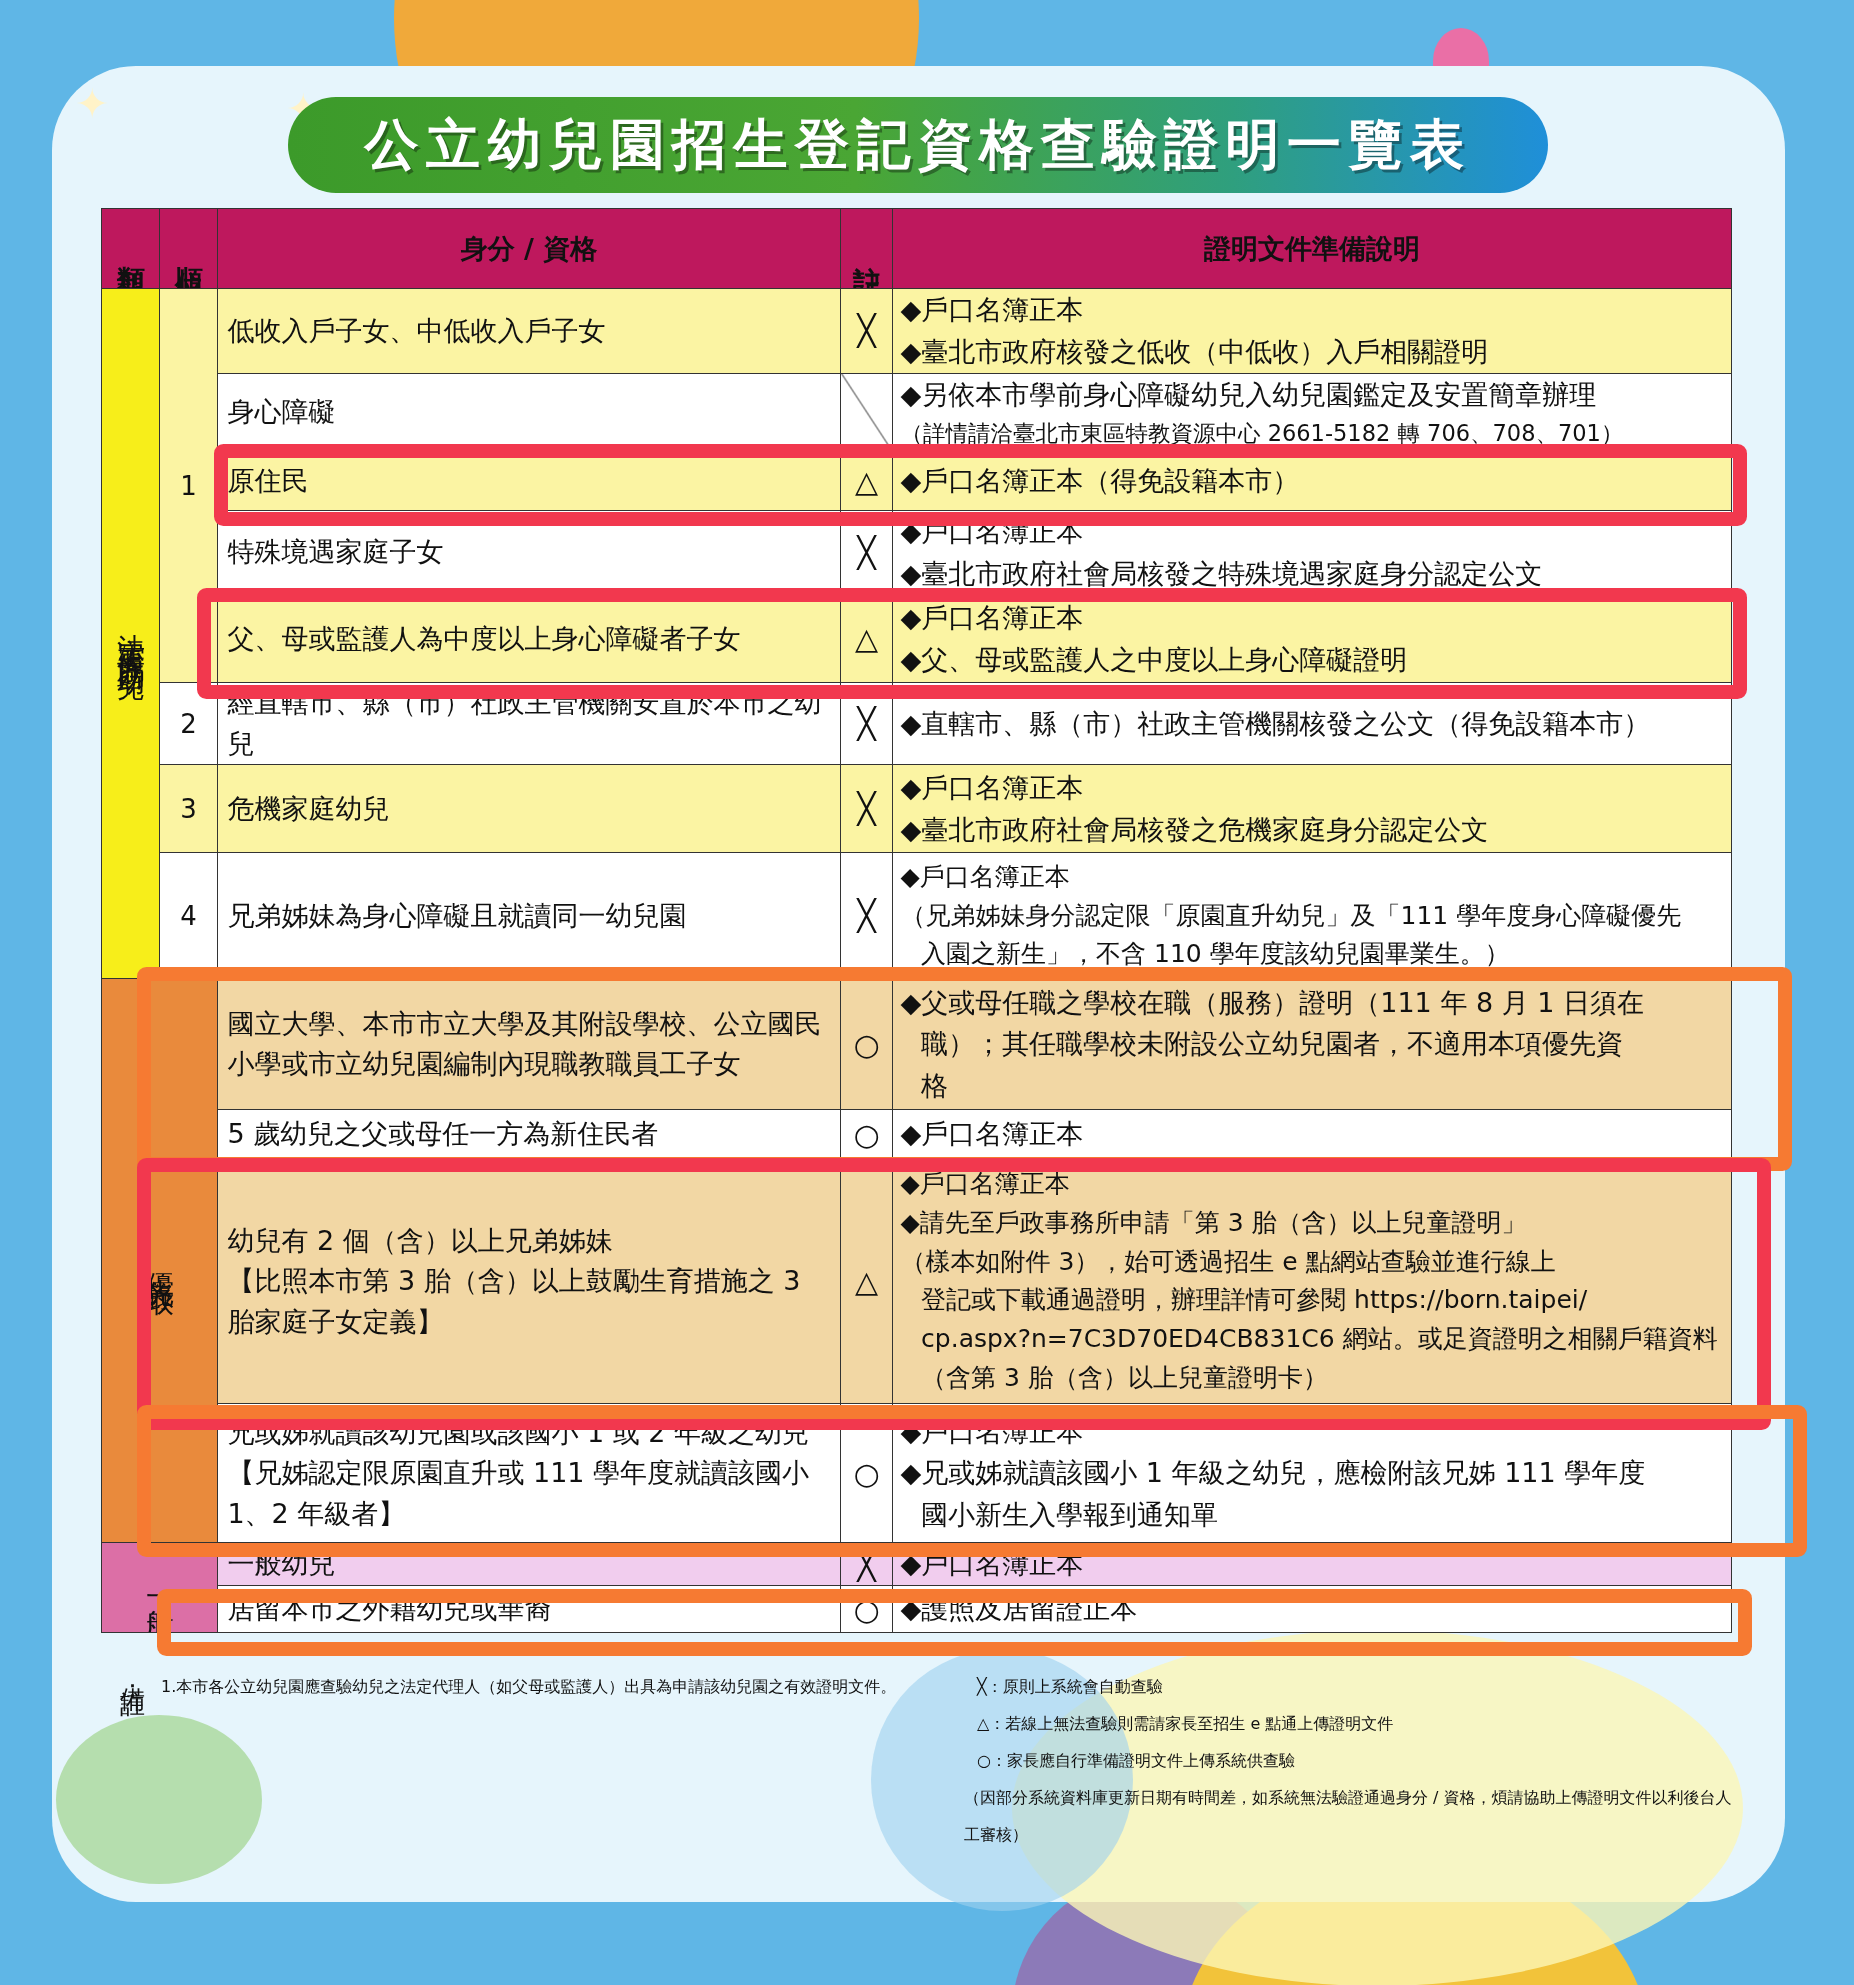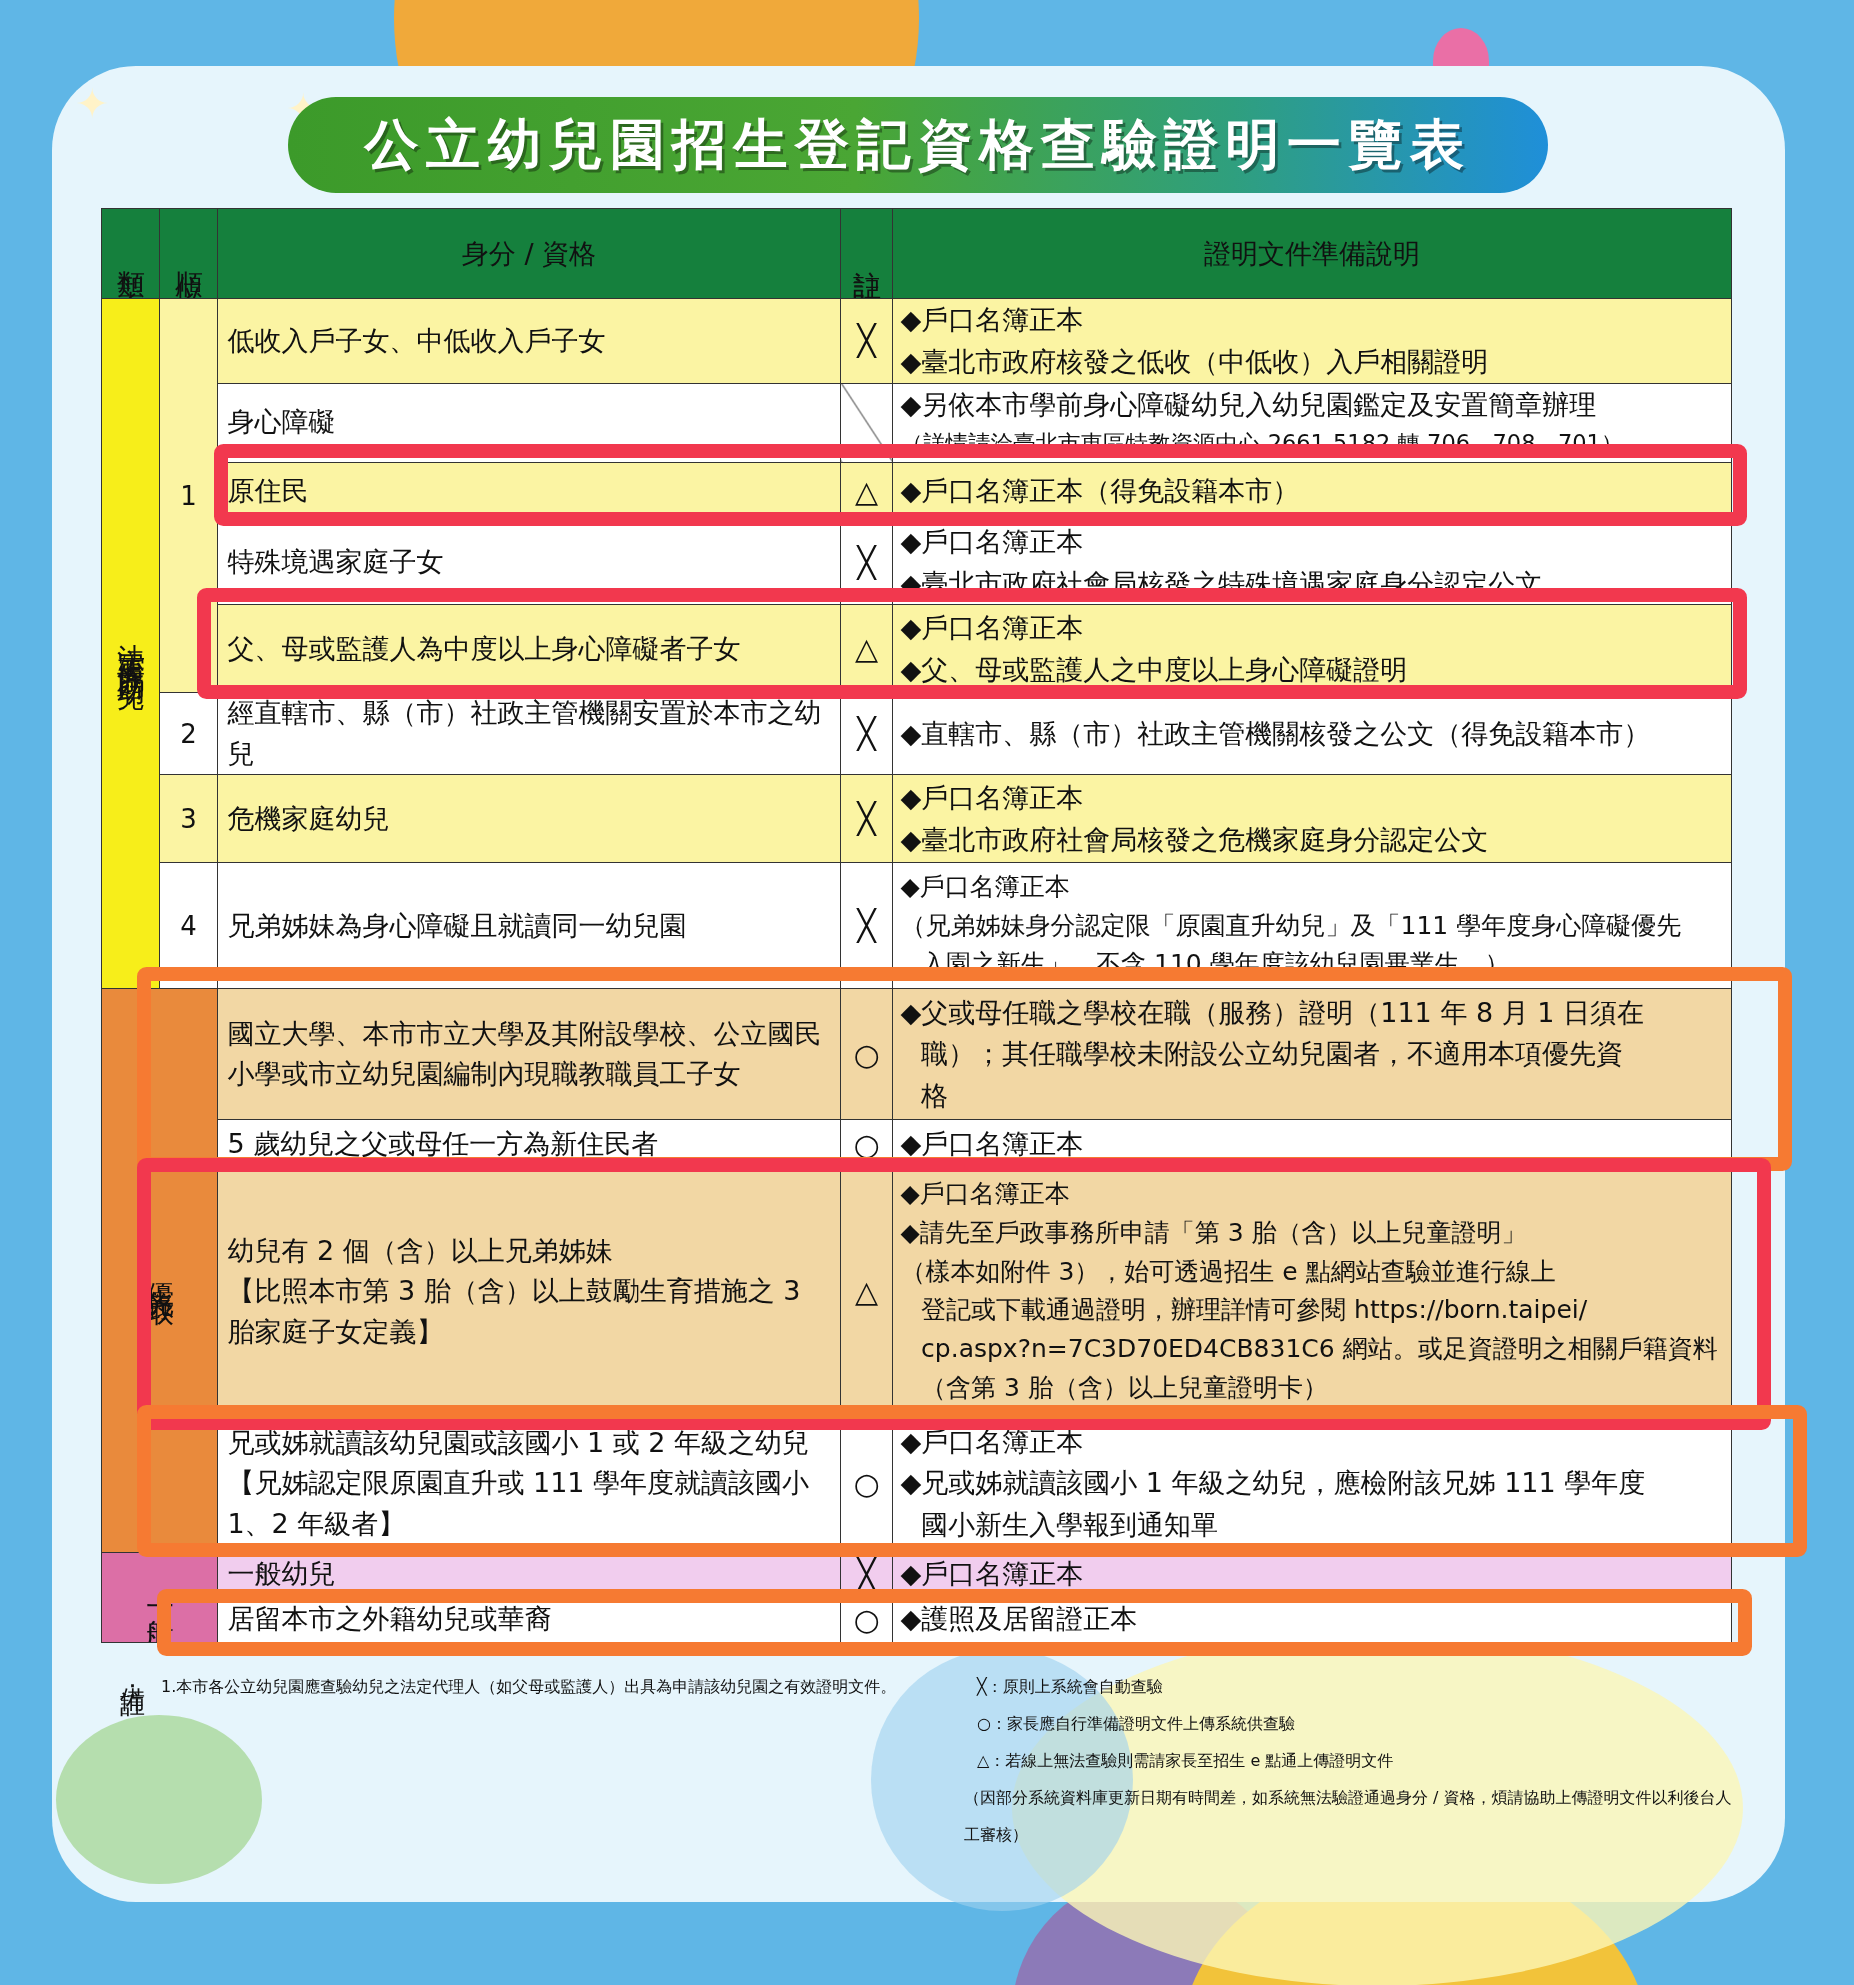--- a/index.html
+++ b/index.html
@@ -27,21 +27,21 @@
     text-shadow: 2.8px 2.8px 0 rgba(0,0,0,0.35);
   }
   table.main {
     position: absolute; left: 101px; top: 208px; width: 1630px;
     border-collapse: collapse; table-layout: fixed;
     font-size: 27px;
   }
   table.main td, table.main th {
     border: 1.9px solid #333; vertical-align: middle; overflow: hidden;
   }
-  table.main th { background: #15803d; font-weight: normal; height: 90px; color: #111; }
+  table.main th { background: #be185d; font-weight: bold; height: 80px; color: #111; }
   .vtext { writing-mode: vertical-rl; text-orientation: upright; letter-spacing: 5.6px; font-size: 28px; margin: 0 auto; }
   .cat-legal { background: #f7ee1a; text-align: center; }
   .cat-priority { background: #e98a3c; text-align: center; }
   .cat-general { background: #dc6fa6; text-align: center; }
   .rank { text-align: center; font-size: 26px; }
   .y { background: #fbf4a3; }
   .w { background: #ffffff; }
   .o { background: #f2d7a4; }
   .p { background: #f1cdee; }
   td.ident { padding: 0 7.5px 0 9.4px; line-height: 1.5; }
@@ -259,17 +259,17 @@
 <div class="hl-orange" style="left:157px;top:1589px;width:1595px;height:67px;"></div>
 
 <div class="notes-label">
   <div class="vtext" style="font-size:25px;letter-spacing:1.9px">備註：</div>
 </div>
 <div class="notes" style="left:161px;width:778px;">
   <div class="note-item">1.本市各公立幼兒園應查驗幼兒之法定代理人（如父母或監護人）出具為申請該幼兒園之有效證明文件。</div>
 </div>
 <div class="notes" style="left:951px;width:796px;">
   <div class="sym-line"><span>╳</span><span>：原則上系統會自動查驗</span></div>
+  <div class="sym-line"><span>△</span><span>：若線上無法查驗則需請家長至招生 e 點通上傳證明文件</span></div>
   <div class="sym-line"><span>○</span><span>：家長應自行準備證明文件上傳系統供查驗</span></div>
-  <div class="sym-line"><span>△</span><span>：若線上無法查驗則需請家長至招生 e 點通上傳證明文件</span></div>
   <div style="padding-left:13px">（因部分系統資料庫更新日期有時間差，如系統無法驗證通過身分 / 資格，煩請協助上傳證明文件以利後台人工審核）</div>
 </div>
 
 
 </body></html>

